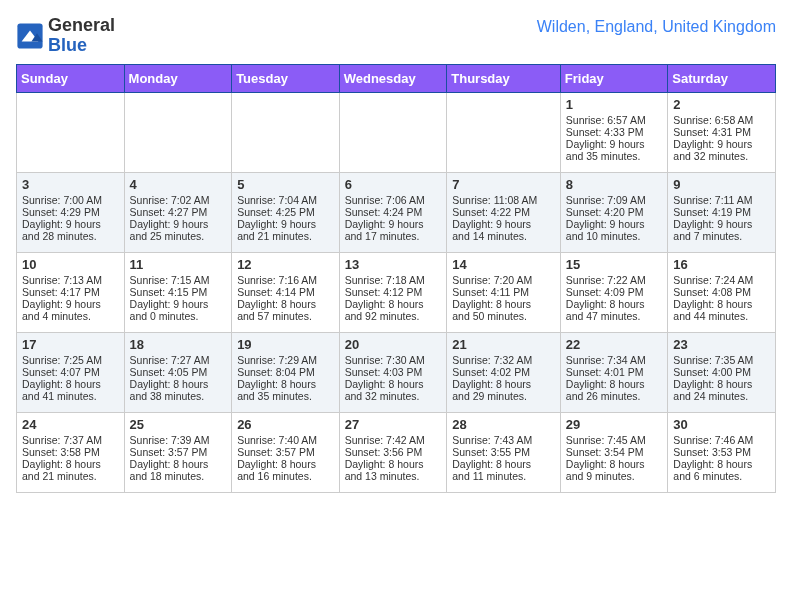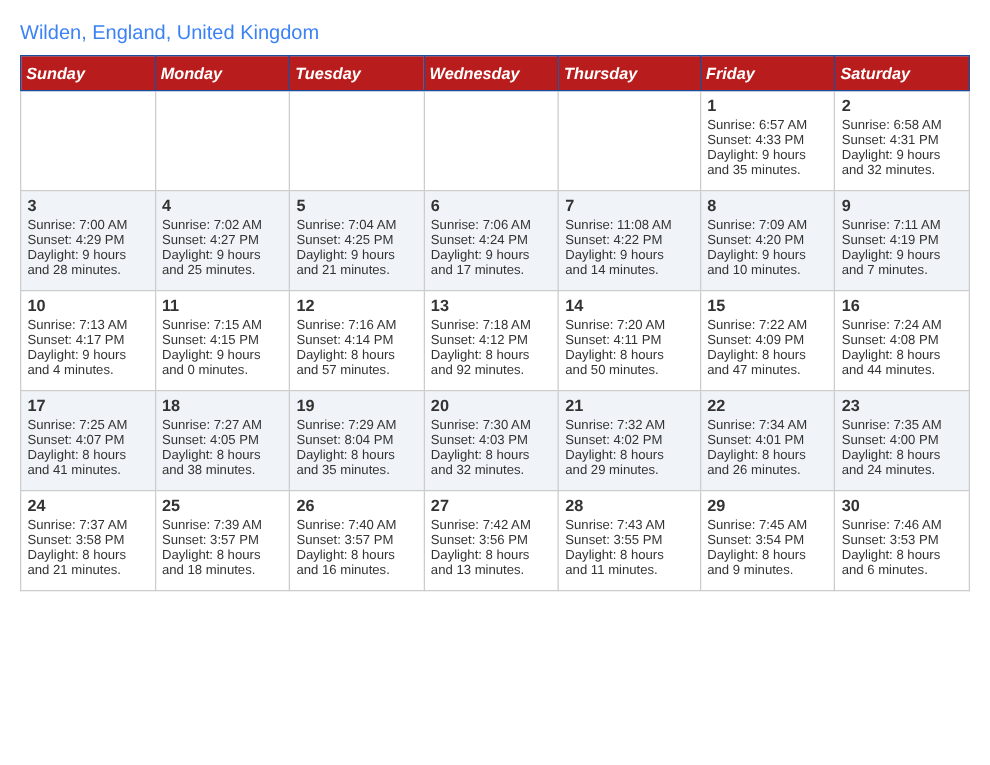--- a/index.html
+++ b/index.html
@@ -44,23 +44,22 @@
       font-size: 16px;
       color: #3b82f6;
       margin-top: 2px;
     }
     table {
       width: 100%;
       border-collapse: collapse;
       font-size: 11px;
     }
     thead tr {
-      background-color: #b91c1c;
+      background-color: #8b5cf6;
       color: white;
-      font-style: italic;
     }
     thead th {
       padding: 6px 4px;
       text-align: left;
       font-size: 13px;
       font-weight: bold;
       border: 1px solid #1a4fa0;
     }
     tbody tr {
       vertical-align: top;
@@ -86,20 +85,31 @@
       margin-bottom: 2px;
     }
     .empty-cell {
       background: #fff;
     }
   </style>
 </head>
 <body>
 
 <div class="header-area">
+  <div class="logo">
+    <svg class="logo-icon" viewBox="0 0 40 40">
+      <rect x="2" y="2" width="36" height="36" rx="4" fill="#2563be"></rect>
+      <polygon points="8,28 20,12 32,28" fill="white"></polygon>
+      <polygon points="22,28 30,16 38,28" fill="#1a4fa0"></polygon>
+    </svg>
+    <div class="logo-text">
+      <span class="logo-general">General</span><br>
+      <span class="logo-blue">Blue</span>
+    </div>
+  </div>
   <div class="title-area">
     <div class="location">Wilden, England, United Kingdom</div>
   </div>
 </div>
 
 <table>
   <thead>
     <tr>
     <th>Sunday</th>
         <th>Monday</th>

